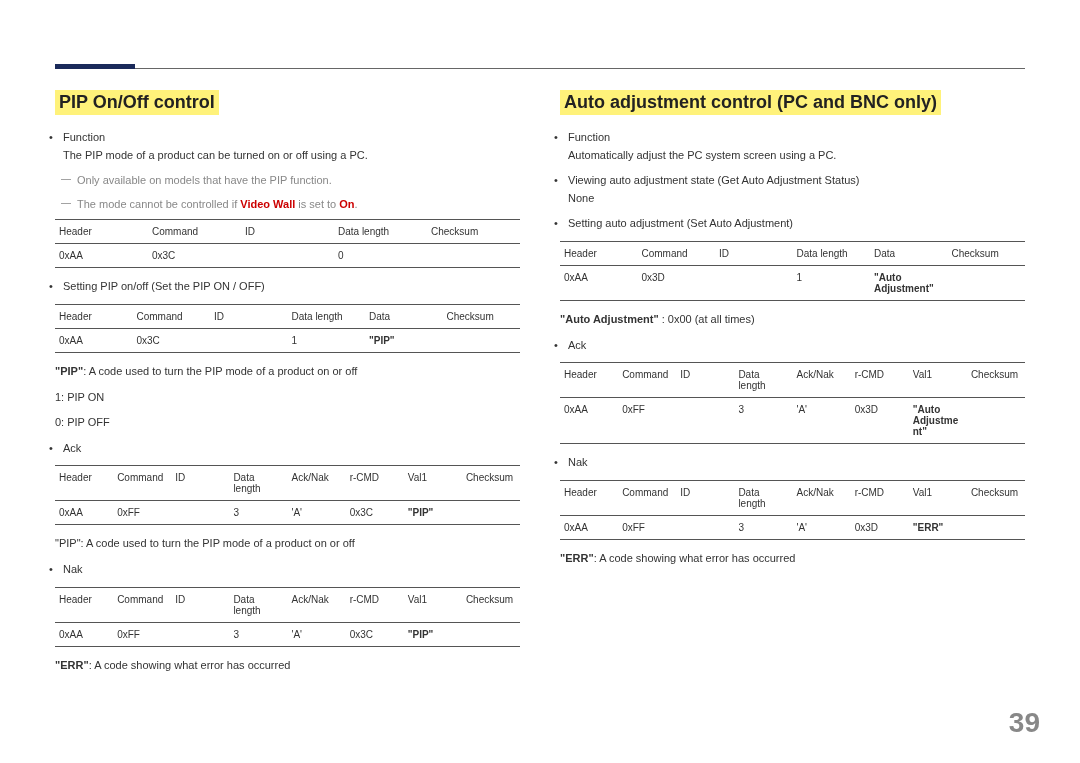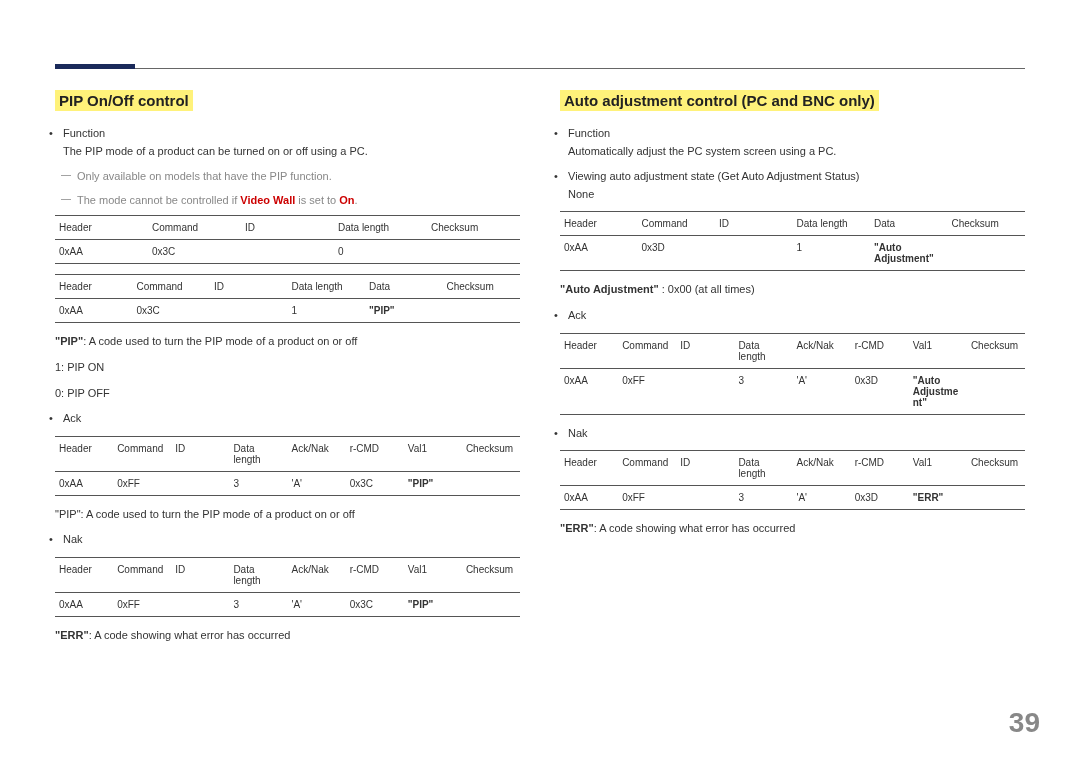--- a/index.html
+++ b/index.html
@@ -36,21 +36,21 @@
     margin-top: 40px;
   }
   .col {
     flex: 1;
     min-width: 0;
   }
   h2.sect {
     display: inline-block;
     background: #fff27a;
     color: #222;
-    font-size: 15px;
+    font-size: 18px;
     font-weight: 700;
     padding: 2px 4px;
     margin-bottom: 14px;
     text-align: center;
   }
   ul.bul {
     list-style: none;
     margin-left: 8px;
   }
   ul.bul > li {
@@ -149,20 +149,23 @@
           <tr>
         <td>0xAA</td>
         <td>0x3C</td>
         <td></td>
         <td>0</td>
         <td></td>
       </tr>
         </tbody>
     </table>
 
+    <ul class="bul">
+      <li>Setting PIP on/off (Set the PIP ON / OFF)</li>
+    </ul>
 
     <table>
       <thead>
           <tr>
         <th>Header</th>
         <th>Command</th>
         <th>ID</th>
         <th>Data length</th>
         <th>Data</th>
         <th>Checksum</th>
@@ -260,20 +263,21 @@
 
     <ul class="bul">
       <li>
         <span>Function</span><br>
         <span>Automatically adjust the PC system screen using a PC.</span>
       </li>
       <li>
         <span>Viewing auto adjustment state (Get Auto Adjustment Status)</span><br>
         <span>None</span>
       </li>
+      <li>Setting auto adjustment (Set Auto Adjustment)</li>
     </ul>
 
     <table>
       <thead>
           <tr>
         <th>Header</th>
         <th>Command</th>
         <th>ID</th>
         <th>Data length</th>
         <th>Data</th>

